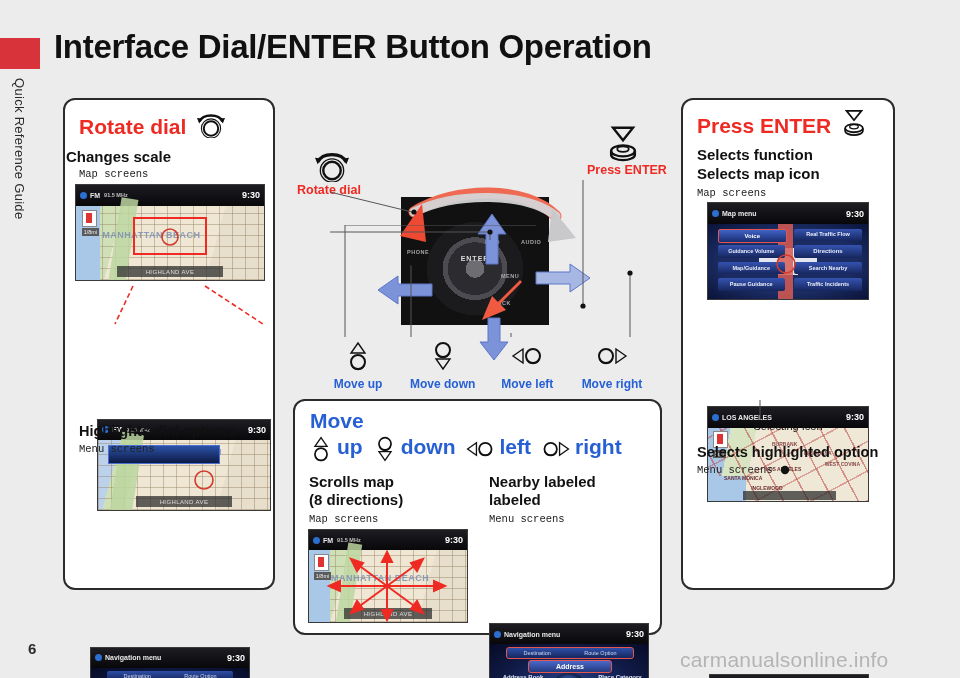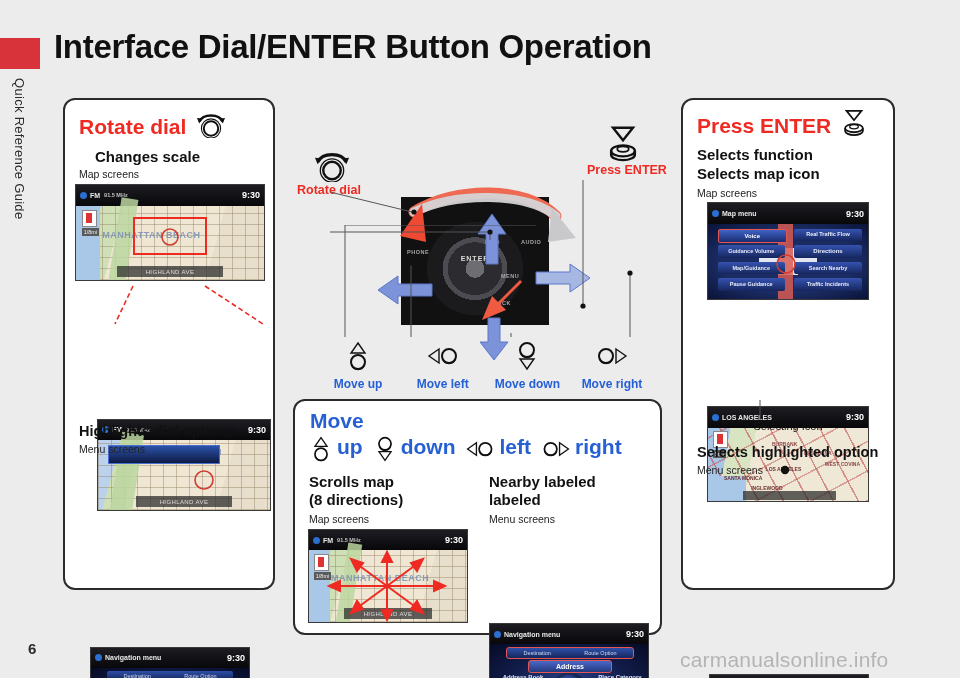--- a/index.html
+++ b/index.html
@@ -33,21 +33,21 @@
   }
   #panel-rotate{left:63px;top:98px;width:212px;height:492px;}
   #panel-enter{left:681px;top:98px;width:214px;height:492px;}
   #panel-move{left:293px;top:399px;width:369px;height:236px;}
 
   .panel-title{
     font-size:21px;font-weight:bold;color:#ee2a23;
     display:flex;align-items:center;gap:9px;white-space:nowrap;
   }
   .sub-h2{font-size:15px;font-weight:bold;color:#111;line-height:1.2;}
-  .tiny{font-size:10.5px;color:#222;}
+  .tiny{font-size:10.5px;color:#222;font-family:Liberation Mono, monospace;}
 
   
   .ico{display:inline-block;vertical-align:middle;}
 
   
   .screen{position:relative;background:#000;overflow:hidden;border:1px solid #3a3a3a;box-sizing:border-box;}
   .scr-bar{
     position:absolute;left:0;top:0;right:0;height:22%;
     background:linear-gradient(180deg,#1d1d22 0%,#08080b 100%);
     display:flex;align-items:center;padding:0 4px;box-sizing:border-box;
@@ -140,21 +140,21 @@
         <svg width="32" height="28" viewBox="0 0 32 28">
           <circle cx="16" cy="18.5" r="7.2" fill="none" stroke="#111" stroke-width="2"></circle>
           <circle cx="16" cy="18.5" r="9.6" fill="none" stroke="#111" stroke-width="1.1"></circle>
           <path d="M4.5 11.5 C8 3.5, 24 3.5, 27.5 11.5" fill="none" stroke="#111" stroke-width="2.6"></path>
           <path d="M2 8 L7.6 8.6 L4.2 13.4 Z" fill="#111"></path>
           <path d="M30 8 L24.4 8.6 L27.8 13.4 Z" fill="#111"></path>
         </svg>
       </span>
     </div>
 
-    <div class="sub-h2" style="position:absolute;left:30px;top:48px;">Changes scale</div>
+    <div class="sub-h2" style="position:absolute;left:1px;top:48px;">Changes scale</div>
     <div class="tiny" style="position:absolute;left:14px;top:68px;">Map screens</div>
 
     <div class="screen" style="left:10px;top:84px;width:190px;height:97px;">
       <div class="scr-bar">
         <span class="dot"></span>
         <span>FM</span>
         <span style="margin-left:4px;font-size:5.5px;opacity:.8">91.5 MHz</span>
         <span class="clk">9:30</span>
       </div>
       <div class="scr-body">
@@ -294,37 +294,37 @@
         <svg width="30" height="30" viewBox="0 0 30 30">
           <path d="M15 2 L22 12 L8 12 Z" fill="none" stroke="#111" stroke-width="1.4"></path>
           <circle cx="15" cy="21" r="7" fill="none" stroke="#111" stroke-width="2"></circle>
           <path d="M8.5 24 a7 7 0 0 0 13 0" fill="none" stroke="#111" stroke-width="1.6"></path>
         </svg>
       </span>
       <div class="lab lbl-blue">Move up</div>
     </div>
     <div class="dialcell">
       <span class="ico">
+        <svg width="30" height="30" viewBox="0 0 30 30">
+          <circle cx="15" cy="9" r="7" fill="none" stroke="#111" stroke-width="2"></circle>
+          <path d="M8.5 12 a7 7 0 0 0 13 0" fill="none" stroke="#111" stroke-width="1.6"></path>
+          <path d="M8 18 L22 18 L15 28 Z" fill="none" stroke="#111" stroke-width="1.4"></path>
+        </svg>
+      </span>
+      <div class="lab lbl-blue">Move down</div>
+    </div>
+    <div class="dialcell">
+      <span class="ico">
         <svg width="36" height="30" viewBox="0 0 36 30">
           <path d="M4 15 L14 8 L14 22 Z" fill="none" stroke="#111" stroke-width="1.4"></path>
           <circle cx="24" cy="15" r="7" fill="none" stroke="#111" stroke-width="2"></circle>
           <path d="M17.5 18 a7 7 0 0 0 13 0" fill="none" stroke="#111" stroke-width="1.6"></path>
         </svg>
       </span>
       <div class="lab lbl-blue">Move left</div>
-    </div>
-    <div class="dialcell">
-      <span class="ico">
-        <svg width="30" height="30" viewBox="0 0 30 30">
-          <circle cx="15" cy="9" r="7" fill="none" stroke="#111" stroke-width="2"></circle>
-          <path d="M8.5 12 a7 7 0 0 0 13 0" fill="none" stroke="#111" stroke-width="1.6"></path>
-          <path d="M8 18 L22 18 L15 28 Z" fill="none" stroke="#111" stroke-width="1.4"></path>
-        </svg>
-      </span>
-      <div class="lab lbl-blue">Move down</div>
     </div>
     <div class="dialcell">
       <span class="ico">
         <svg width="36" height="30" viewBox="0 0 36 30">
           <circle cx="12" cy="15" r="7" fill="none" stroke="#111" stroke-width="2"></circle>
           <path d="M5.5 18 a7 7 0 0 0 13 0" fill="none" stroke="#111" stroke-width="1.6"></path>
           <path d="M32 15 L22 8 L22 22 Z" fill="none" stroke="#111" stroke-width="1.4"></path>
         </svg>
       </span>
       <div class="lab lbl-blue">Move right</div>

